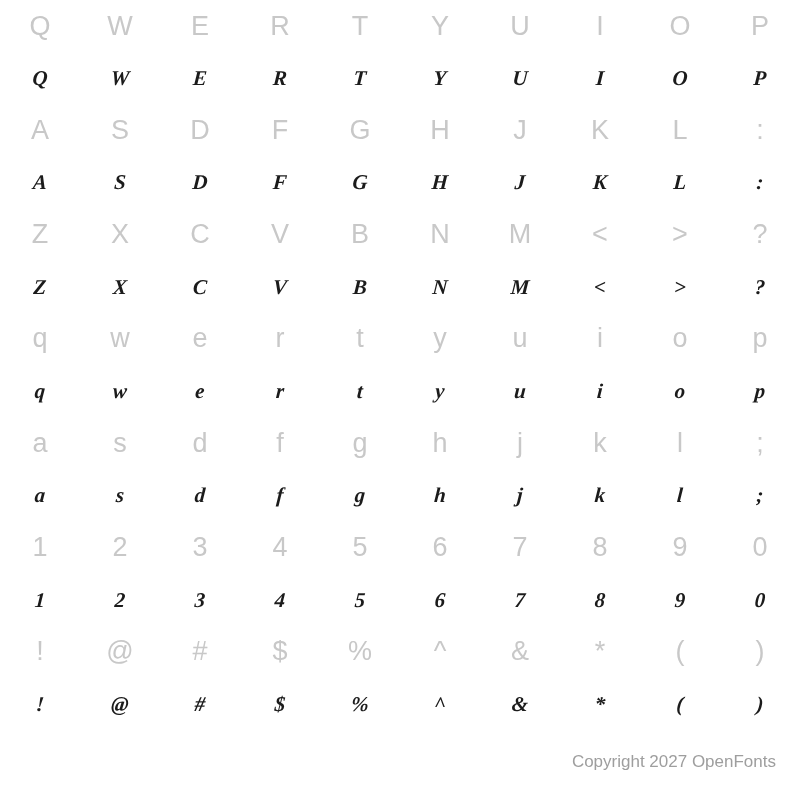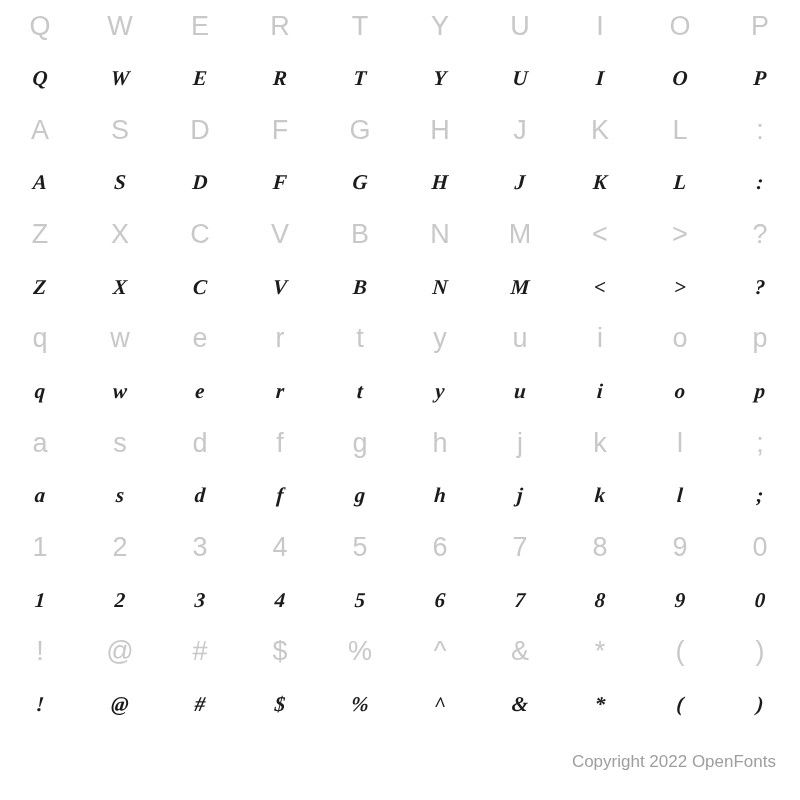--- a/index.html
+++ b/index.html
@@ -206,15 +206,15 @@
     <div class="cell glyph-cell" style="color: rgb(27, 27, 27); font-size: 21px; font-family: &quot;Liberation Serif&quot;, serif; font-style: italic; font-weight: 700; transform: skewX(-4deg);">$</div>
     <div class="cell glyph-cell" style="color: rgb(27, 27, 27); font-size: 21px; font-family: &quot;Liberation Serif&quot;, serif; font-style: italic; font-weight: 700; transform: skewX(-4deg);">%</div>
     <div class="cell glyph-cell" style="color: rgb(27, 27, 27); font-size: 21px; font-family: &quot;Liberation Serif&quot;, serif; font-style: italic; font-weight: 700; transform: skewX(-4deg);">^</div>
     <div class="cell glyph-cell" style="color: rgb(27, 27, 27); font-size: 21px; font-family: &quot;Liberation Serif&quot;, serif; font-style: italic; font-weight: 700; transform: skewX(-4deg);">&amp;</div>
     <div class="cell glyph-cell" style="color: rgb(27, 27, 27); font-size: 21px; font-family: &quot;Liberation Serif&quot;, serif; font-style: italic; font-weight: 700; transform: skewX(-4deg);">*</div>
     <div class="cell glyph-cell" style="color: rgb(27, 27, 27); font-size: 21px; font-family: &quot;Liberation Serif&quot;, serif; font-style: italic; font-weight: 700; transform: skewX(-4deg);">(</div>
     <div class="cell glyph-cell" style="color: rgb(27, 27, 27); font-size: 21px; font-family: &quot;Liberation Serif&quot;, serif; font-style: italic; font-weight: 700; transform: skewX(-4deg);">)</div>
 
   </div>
 
-  <div class="footer">Copyright 2022 OpenFonts</div>
+  <div class="footer">Copyright 2027 OpenFonts</div>
 
 </div>
 
 </body></html>

